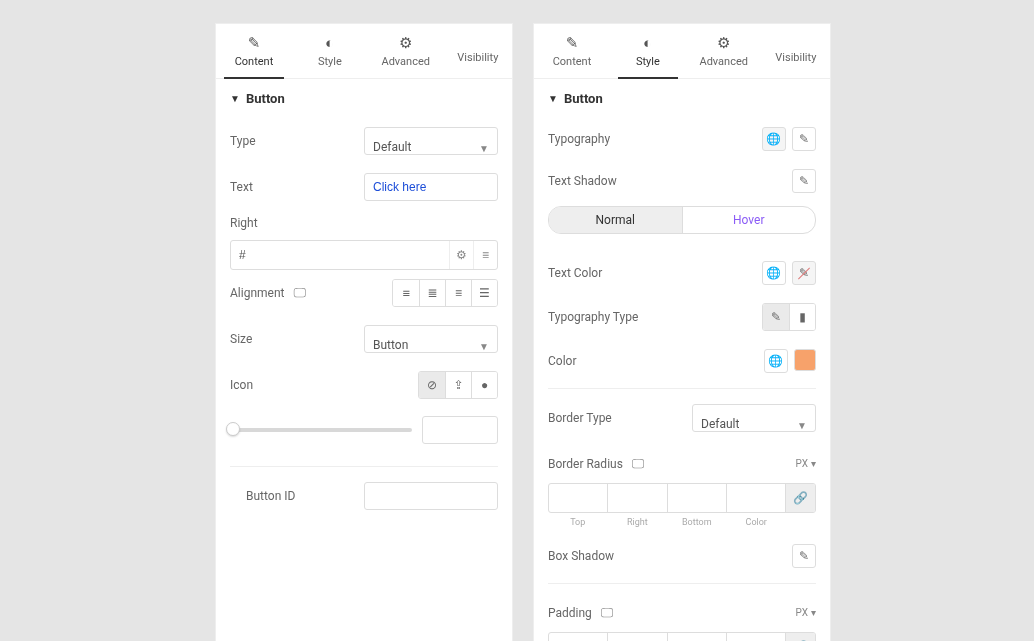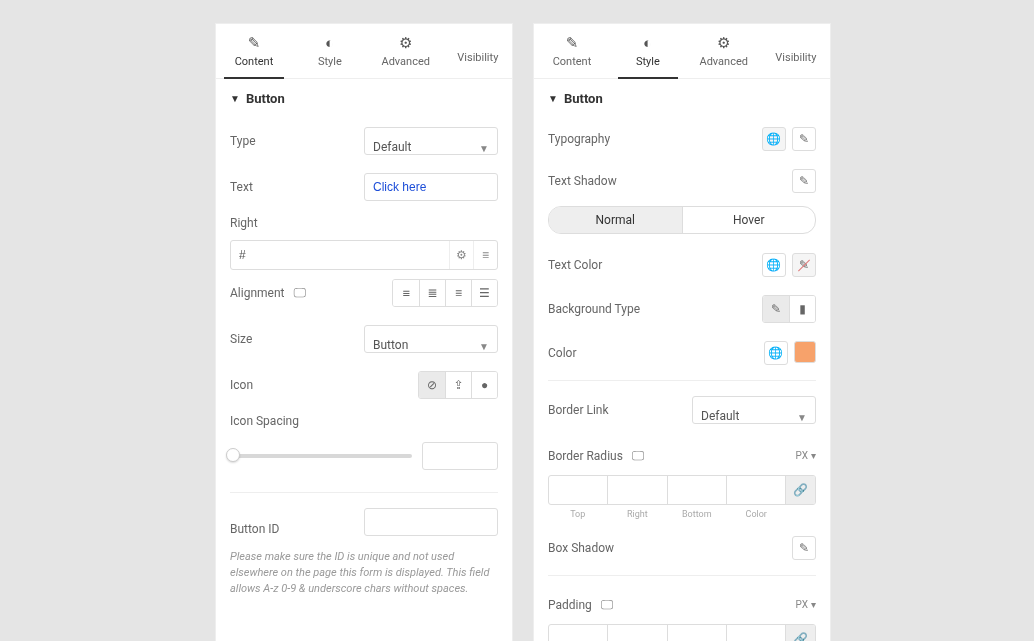--- a/index.html
+++ b/index.html
@@ -139,43 +139,43 @@
   .slider {
     flex:1; height: 4px; background:#d8d8d8; border-radius:2px; position:relative;
   }
   .slider .thumb {
     width:14px; height:14px; border-radius:50%; background:#fff; border:1px solid #ccc;
     position:absolute; top:-6px; left:-4px; box-shadow:0 1px 2px rgba(0,0,0,0.15);
   }
   .hr { border:none; border-top:1px solid #eee; margin: 6px 0; }
   .note { font-size:11px; color:#999; font-style:italic; line-height:1.45; padding-top:4px; }
   .segmented {
-    display:flex; width:100%; border:1px solid #ddd; border-radius:13px; overflow:hidden; height:28px; margin-top:4px; margin-bottom:10px;
+    display:flex; width:100%; border:1px solid #ddd; border-radius:13px; overflow:hidden; height:28px; margin-top:4px; margin-bottom:18px;
   }
   .segmented .seg {
     flex:1; display:flex; align-items:center; justify-content:center;
-    font-size:12px; color:#404040; cursor:pointer;
+    font-size:12px; color:#8b5cf6; cursor:pointer;
   }
   .segmented .seg.active { background:#eee; color:#333; }
   .segmented .seg + .seg { border-left:1px solid #ddd; }
   .swatch { width:22px; height:22px; border-radius:3px; background:#f7a26b; border:1px solid #ddd; }
   .device-icon { font-size:13px; color:#888; margin-left:6px; }
   .unitsel { font-size:10px; color:#888; display:flex; align-items:center; gap:3px; cursor:pointer; }
   .dim-row {
     display:flex; width:100%; border:1px solid #ddd; border-radius:3px; height:30px; overflow:hidden; margin-top:6px;
   }
   .dim-row .dcell {
     flex:1; border-left:1px solid #ddd;
   }
   .dim-row .dcell:first-child { border-left:none; }
   .dim-row .link { flex:0 0 30px; background:#eee; display:flex; align-items:center; justify-content:center; color:#888; border-left:1px solid #ddd;}
   .dim-labels { display:flex; width:100%; font-size:9px; color:#aaa; margin-top:4px; margin-bottom:8px; }
   .dim-labels span { flex:1; text-align:center; }
   .dim-labels .spacer { flex:0 0 30px; }
-  .row-top { align-items:flex-end; }
+  .row-top { align-items:center;margin-left:16px; }
   .nopen { position:relative; }
   .nopen::after {
     content:'';
     position:absolute; left:3px; right:3px; top:50%; height:1px; background:#d77;
     transform: rotate(-45deg);
   }
 </style>
 </head>
 <body>
 
@@ -273,21 +273,20 @@
         <div class="b">
             <span>⇪</span>
           </div>
         <div class="b">
             <span>●</span>
           </div>
       </div>
     </div>
 
     <div>
-      <span class="row-label-full">Icon Spacing</span>
       <div class="slider-row">
         <div class="slider">
           <div class="thumb"></div>
         </div>
         <div class="textin-wrap" style="width:76px">
           <input style="">
           <span class="iconbtn">
             <span>≡</span>
           </span>
         </div>
@@ -298,21 +297,20 @@
 
     <div class="row row-top">
       <span class="row-label">Button ID</span>
       <div class="textin-wrap">
         <input style="">
         <span class="iconbtn">
           <span>≡</span>
         </span>
       </div>
     </div>
-    <div class="note">Please make sure the ID is unique and not used elsewhere on the page this form is displayed. This field allows A-z 0-9 &amp; underscore chars without spaces.</div>
   </div>
 </div>
 
 <div class="panel">
   <div class="tabs">
     <div class="tab">
       <span class="ticon">✎</span>
       <span>Content</span>
     </div>
     <div class="tab active">
@@ -369,21 +367,21 @@
         <div class="smallsq">
             <span>🌐</span>
           </div>
         <div class="smallsq nopen" style="background:#f5f5f5">
             <span>✎</span>
           </div>
       </div>
     </div>
 
     <div class="row">
-      <span class="row-label">Background Type</span>
+      <span class="row-label">Typography Type</span>
       <div class="btn-group">
         <div class="b active">
             <span>✎</span>
           </div>
         <div class="b">
             <span>▮</span>
           </div>
       </div>
     </div>
 
@@ -393,21 +391,21 @@
         <div class="smallsq active-globe">
             <span>🌐</span>
           </div>
         <div class="swatch"></div>
       </div>
     </div>
 
     <hr class="hr">
 
     <div class="row">
-      <span class="row-label">Border Link</span>
+      <span class="row-label">Border Type</span>
       <div class="select" style="width:124px">
         <span>Default</span>
         <span class="drop">▼</span>
       </div>
     </div>
 
     <div class="row" style="padding-bottom:0">
       <span class="row-label">
         <span>Border Radius</span>
         <span class="device-icon">🖵</span>

